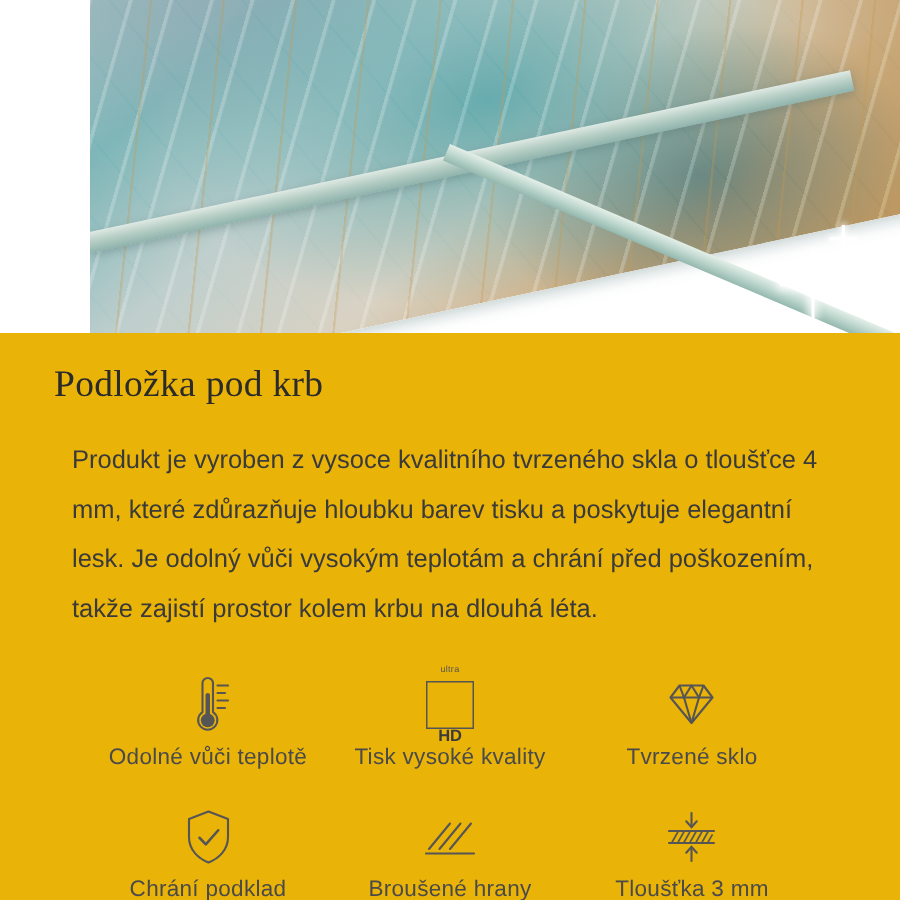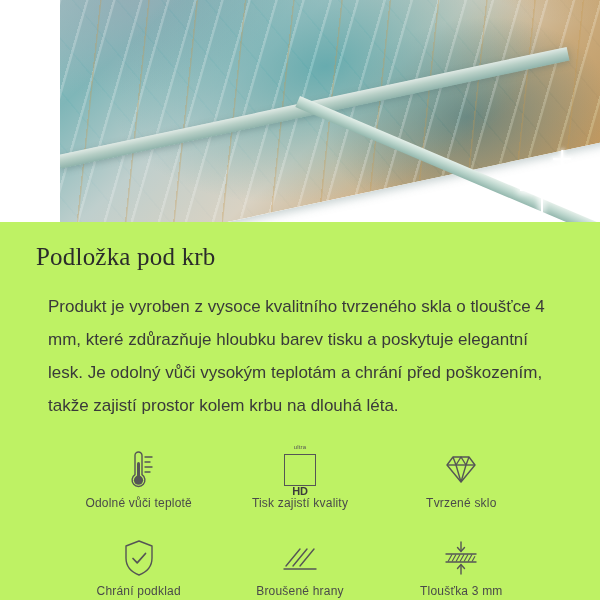--- a/index.html
+++ b/index.html
@@ -10,21 +10,21 @@
     width: 600px;
     height: 600px;
     background: #ffffff;
     font-family: "Liberation Sans", sans-serif;
     overflow: hidden;
   }
   .page {
     position: relative;
     width: 600px;
     height: 600px;
-    background: #bef264;
+    background: #eab308;
   }
 
   
   .hero {
     position: relative;
     width: 600px;
     height: 222px;
     overflow: hidden;
     background: #ffffff;
   }
@@ -171,21 +171,21 @@
     justify-content: flex-start;
     height: 78px;
   }
   .feature-icon {
     height: 44px;
     display: flex;
     align-items: center;
     justify-content: center;
   }
   .feature-label {
-    font-size: 12px;
+    font-size: 15px;
     color: #4a4a4a;
     letter-spacing: .2px;
     text-align: center;
     margin-top: 4px;
   }
   svg { display: block; }
   .hd-box {
     width: 30px; height: 30px;
     border: 1.4px solid #555;
     display: flex;
@@ -251,21 +251,21 @@
         <div class="feature-label">Odolné vůči teplotě</div>
       </div>
 
       <div class="feature">
         <div class="feature-icon">
           <div class="hd-box">
             <span class="hd-top">ultra</span>
             <span class="hd-bottom">HD</span>
           </div>
         </div>
-        <div class="feature-label">Tisk zajistí kvality</div>
+        <div class="feature-label">Tisk vysoké kvality</div>
       </div>
 
       <div class="feature">
         <div class="feature-icon">
           <svg width="40" height="34" viewBox="0 0 40 34">
             <g fill="none" stroke="#555" stroke-width="1.4" stroke-linejoin="round">
               <path d="M6 12 L12 4 h16 l6 8 -14 17z"></path>
               <line x1="6" y1="12" x2="34" y2="12"></line>
               <path d="M12 4 L15 12 L20 29"></path>
               <path d="M28 4 L25 12 L20 29"></path>

